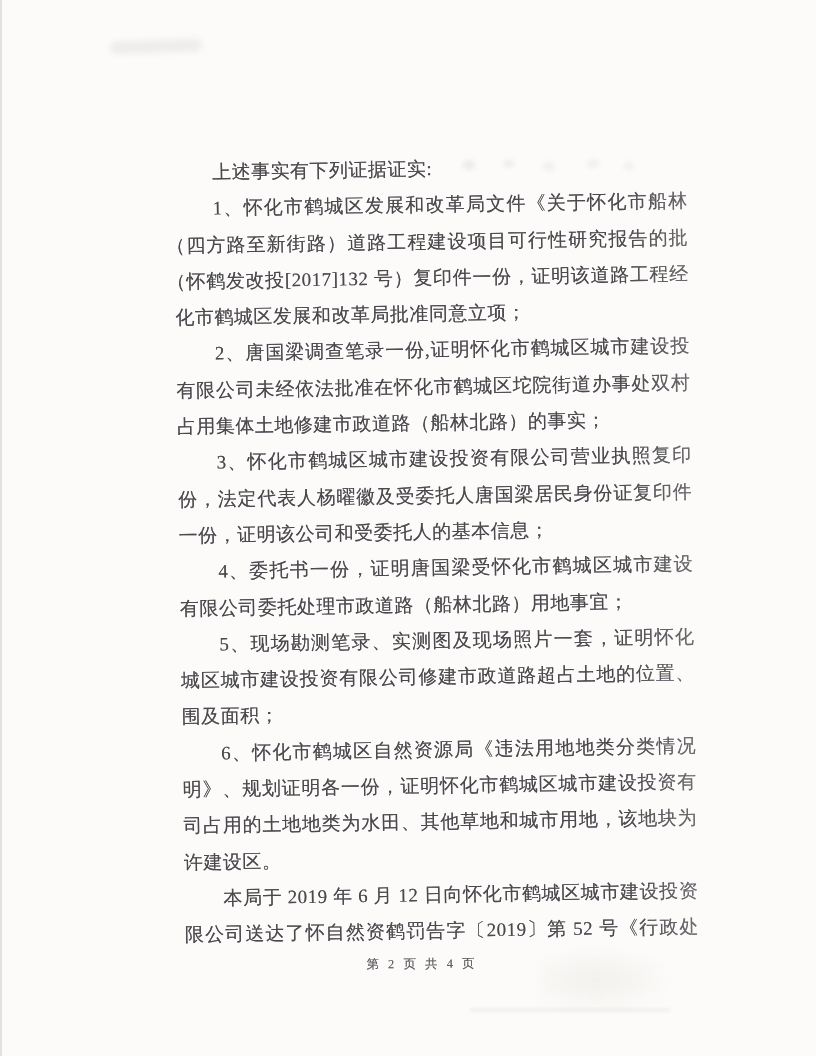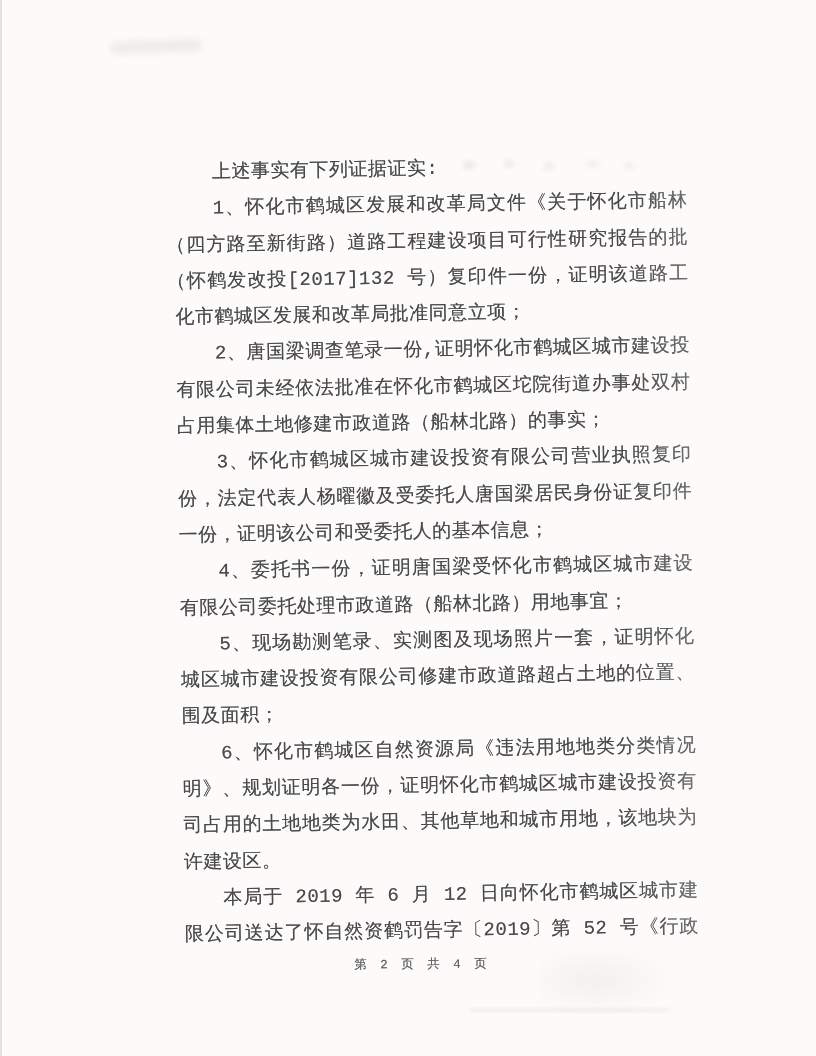--- a/index.html
+++ b/index.html
@@ -10,21 +10,20 @@
     height: 1056px;
     background: #ffffff;
     font-family: "Liberation Serif", "DejaVu Serif", serif;
   }
   .page {
     position: relative;
     width: 816px;
     height: 1056px;
     background: var(--paper, #fcfbf9);
     overflow: hidden;
-    font-family: Liberation Mono, monospace;
   }
   
   .edge-line {
     position: absolute;
     left: 0; top: 0; bottom: 0;
     width: 2px;
     background: rgba(205,205,202,0.55);
   }
   
   .artifact { position: absolute; pointer-events: none; }

